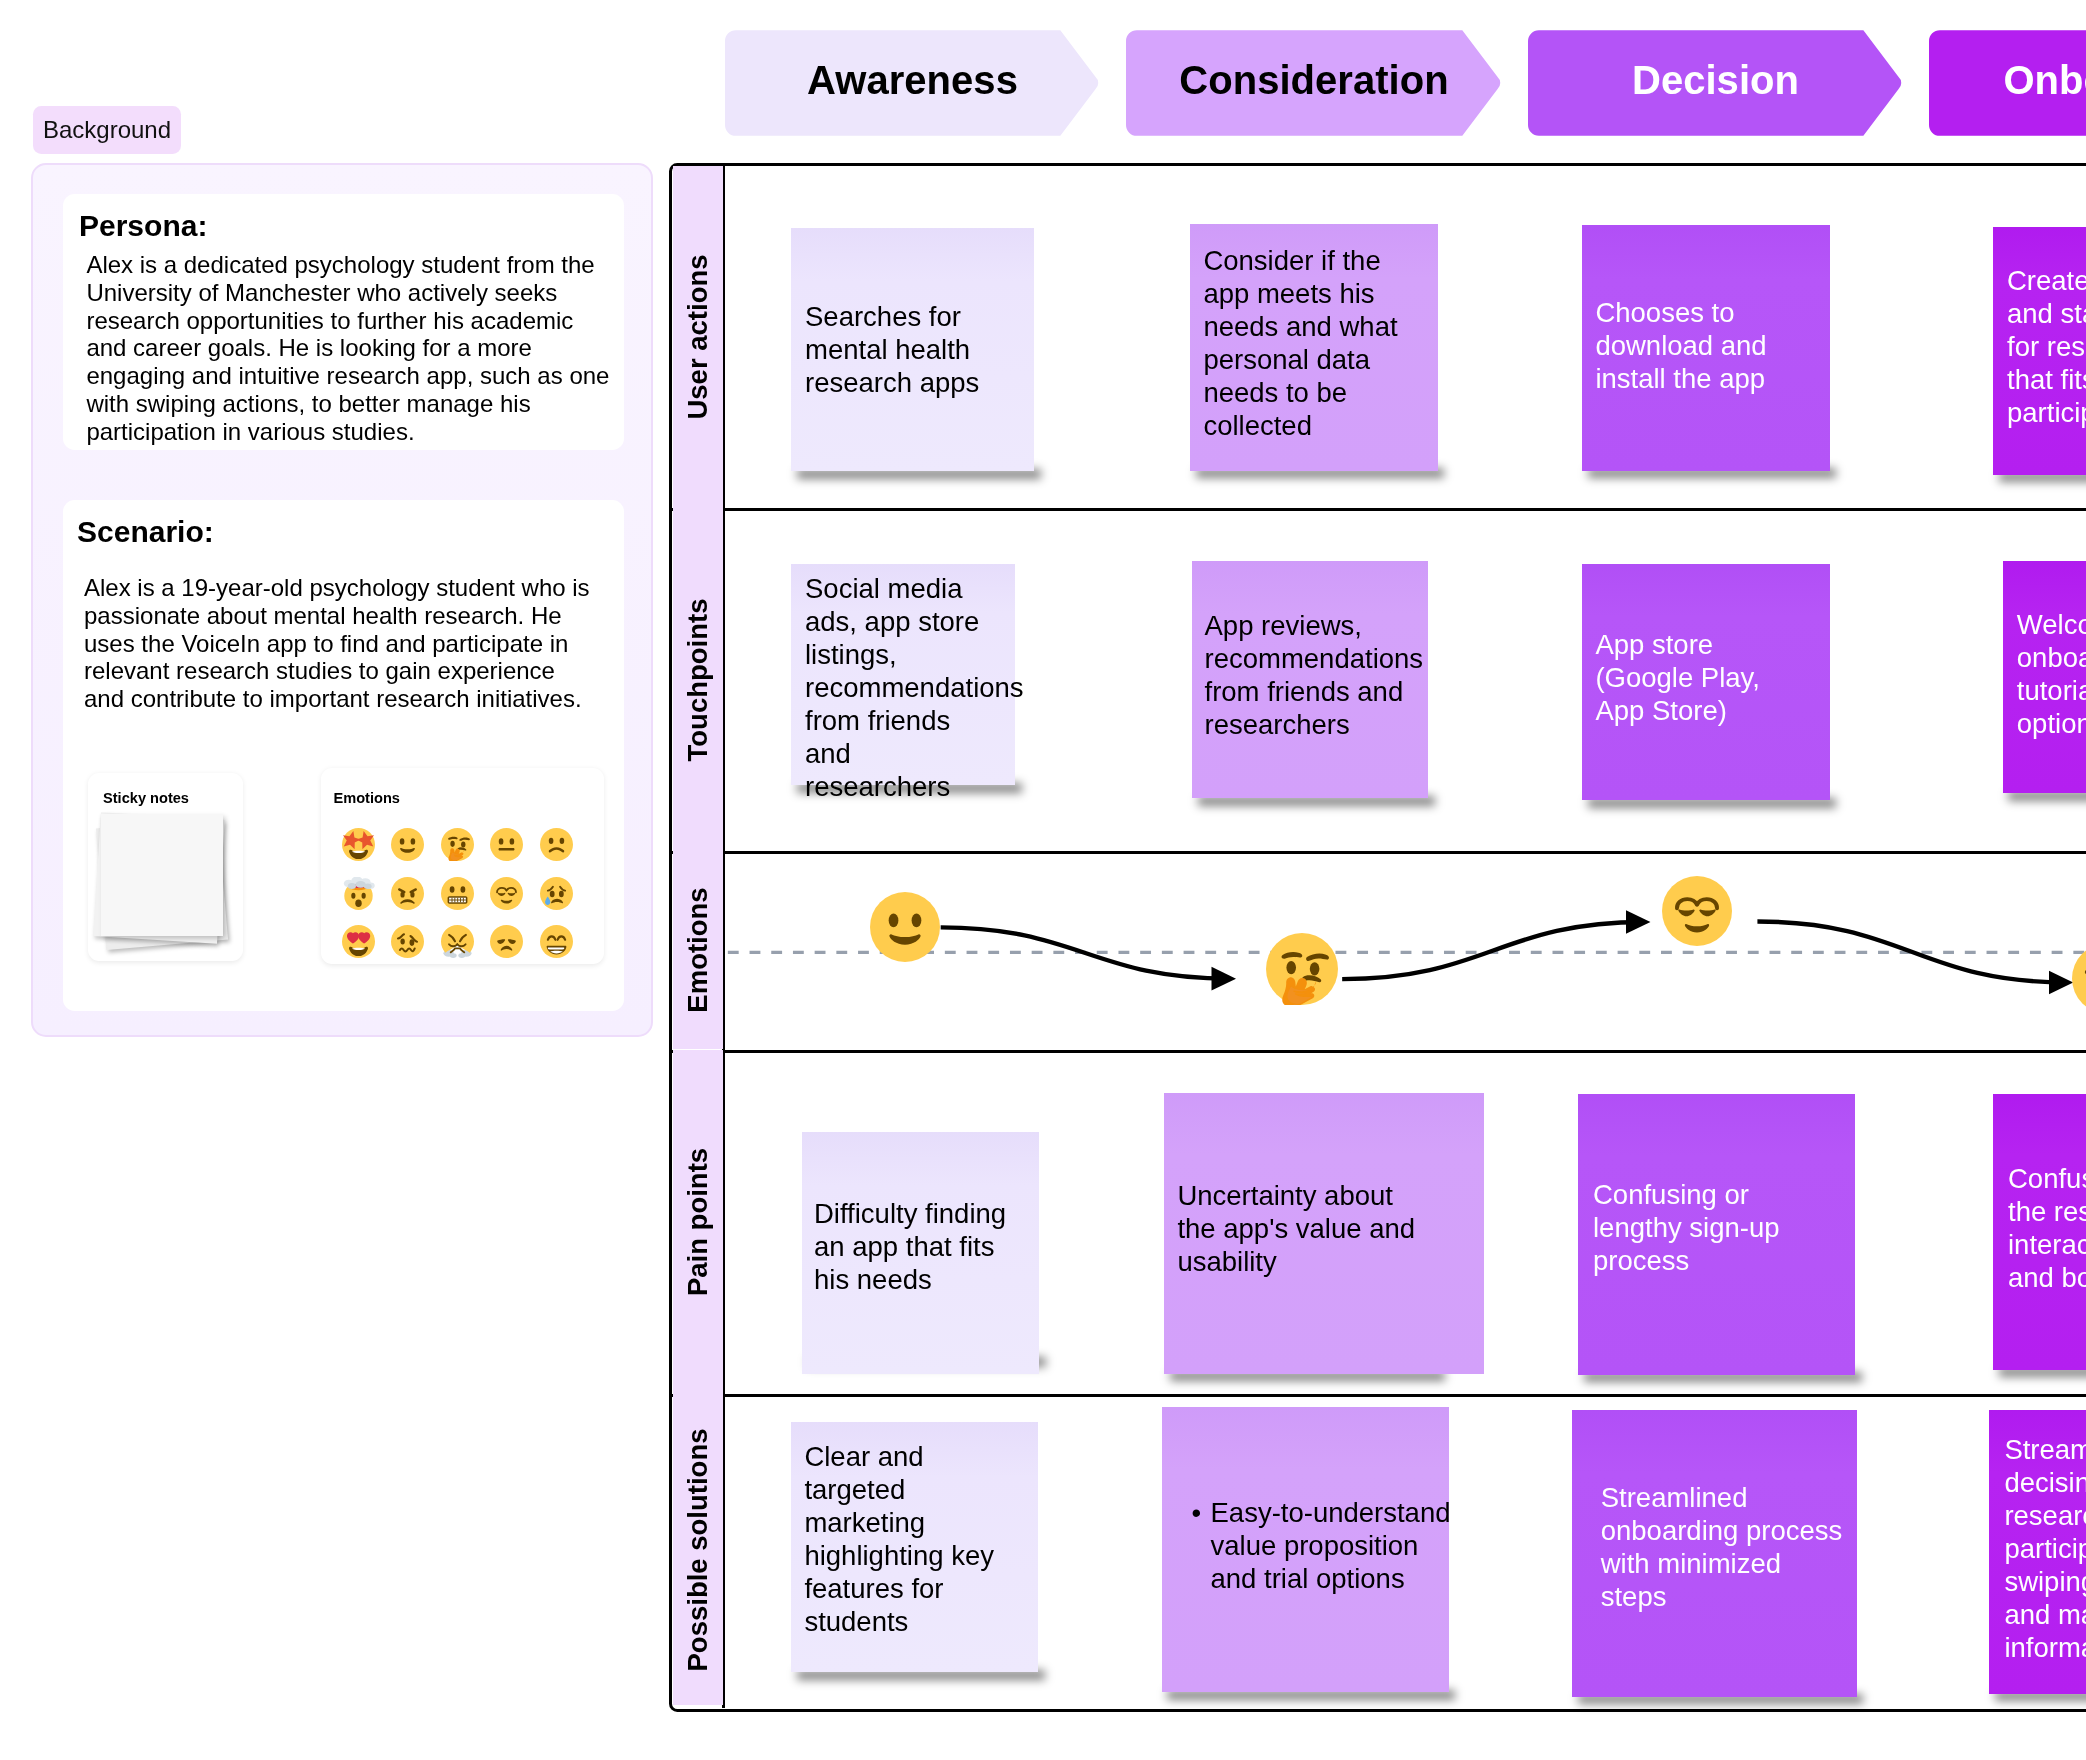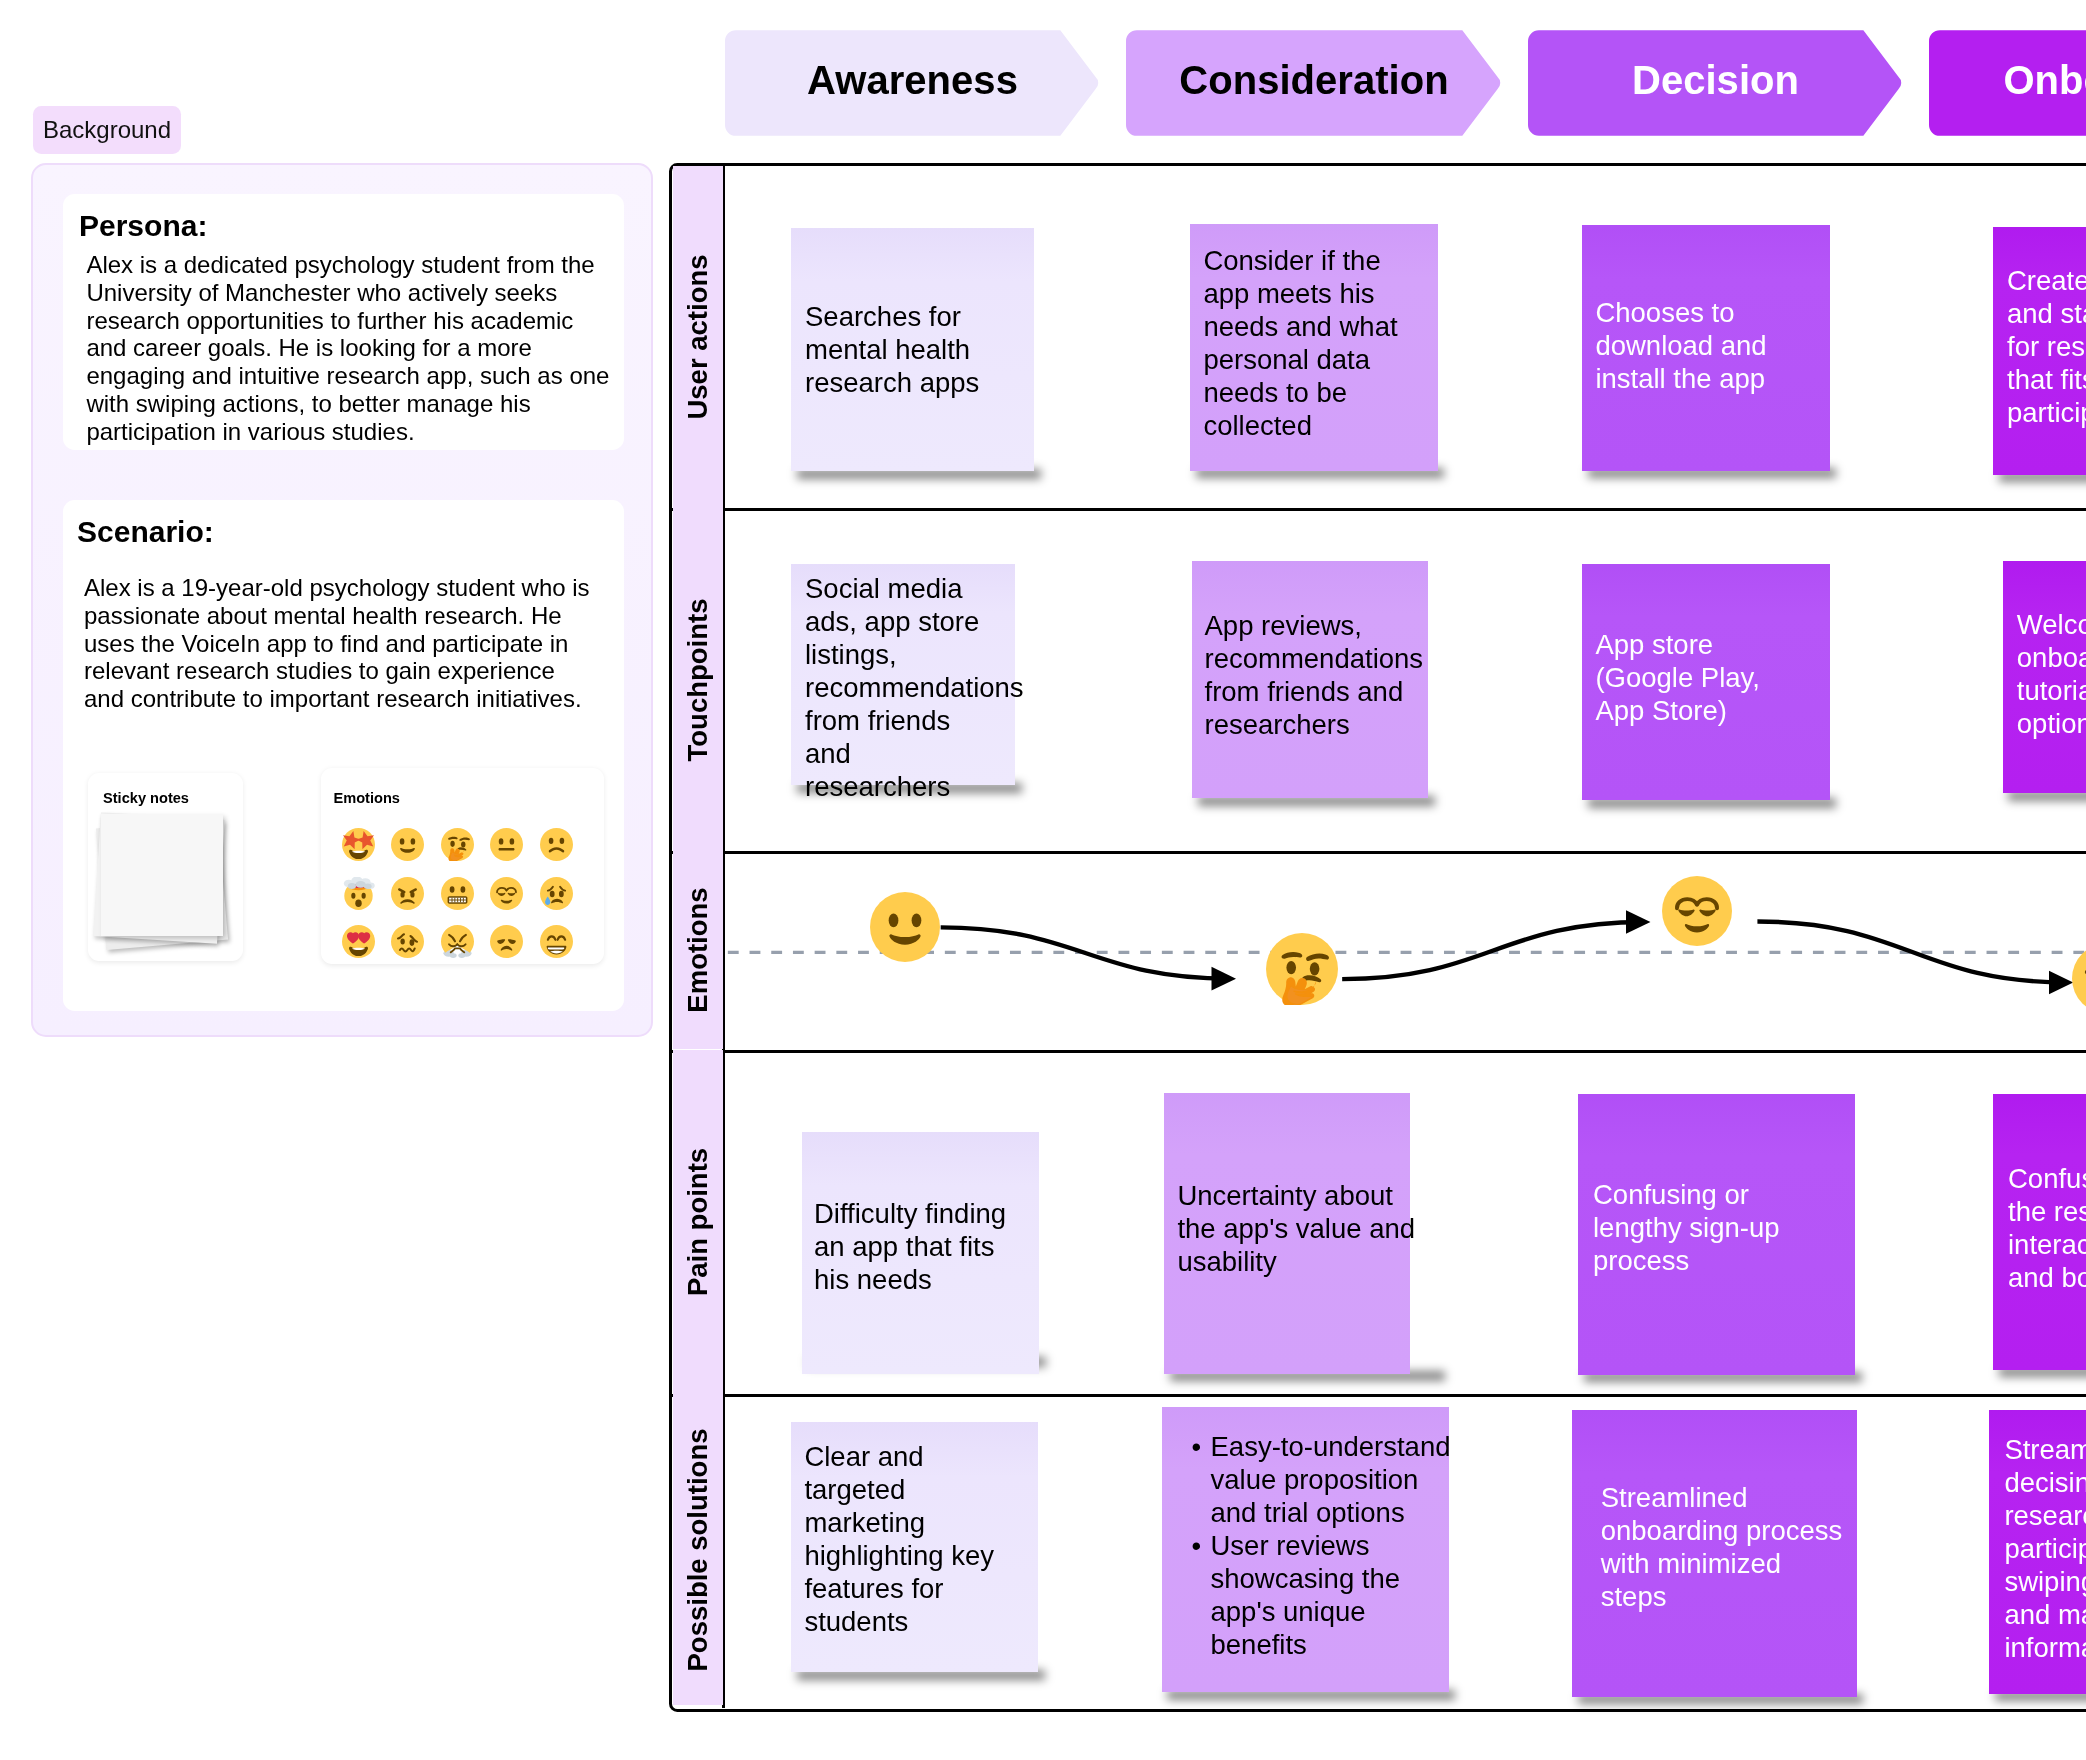--- a/index.html
+++ b/index.html
@@ -340,21 +340,21 @@
 tutorial, research
 option interface</p>
     </div>
     <div class="noteshadow" style="left: 808px; top: 1357px; width: 238px; height: 10px;"></div>
     <div class="note" style="left: 802px; top: 1132px; width: 237px; height: 242px; background: linear-gradient(rgb(230, 221, 251) 0%, rgb(236, 229, 253) 22%, rgb(238, 233, 253) 100%); color: rgb(0, 0, 0); padding-left: 12px; padding-bottom: 12.5px;">
       <p>Difficulty finding
 an app that fits
 his needs</p>
     </div>
     <div class="noteshadow" style="left: 1170px; top: 1371px; width: 275px; height: 10px;"></div>
-    <div class="note" style="left: 1164px; top: 1093px; width: 246px; height: 281px; background: linear-gradient(rgb(207, 155, 249) 0%, rgb(212, 162, 250) 22%, rgb(211, 160, 250) 100%); color: rgb(0, 0, 0); padding-left: 13.4px; padding-bottom: 11px;">
+    <div class="note" style="left: 1164px; top: 1093px; width: 320px; height: 281px; background: linear-gradient(rgb(207, 155, 249) 0%, rgb(212, 162, 250) 22%, rgb(211, 160, 250) 100%); color: rgb(0, 0, 0); padding-left: 13.4px; padding-bottom: 11px;">
       <p>Uncertainty about
 the app's value and
 usability</p>
     </div>
     <div class="noteshadow" style="left: 1584px; top: 1372px; width: 278px; height: 10px;"></div>
     <div class="note" style="left: 1578px; top: 1094px; width: 277px; height: 281px; background: linear-gradient(rgb(177, 79, 246) 0%, rgb(182, 86, 248) 22%, rgb(180, 84, 247) 100%); color: rgb(255, 255, 255); padding-left: 15px; padding-bottom: 14px;">
       <p>Confusing or
 lengthy sign-up
 process</p>
     </div>
@@ -373,24 +373,20 @@
 highlighting key
 features for
 students</p>
     </div>
     <div class="noteshadow" style="left: 1167px; top: 1690px; width: 288px; height: 10px;"></div>
     <div class="note" style="left: 1162px; top: 1407px; width: 287px; height: 285px; background: linear-gradient(rgb(207, 155, 249) 0%, rgb(212, 162, 250) 22%, rgb(211, 160, 250) 100%); color: rgb(0, 0, 0); padding-left: 26px; padding-bottom: 7.5px;">
       <ul>
         <li>Easy-to-understand
 value proposition
 and trial options</li>
-        <li>User reviews
-showcasing the
-app's unique
-benefits</li>
       </ul>
     </div>
     <div class="noteshadow" style="left: 1578px; top: 1694px; width: 285px; height: 10px;"></div>
     <div class="note" style="left: 1572px; top: 1410px; width: 285px; height: 287px; background: linear-gradient(rgb(177, 79, 246) 0%, rgb(182, 86, 248) 22%, rgb(180, 84, 247) 100%); color: rgb(255, 255, 255); padding-left: 14px; padding-bottom: 14px; justify-content: center;">
       <p>Streamlined
 onboarding process
 with minimized
 steps</p>
     </div>
     <div class="noteshadow" style="left: 1995px; top: 1691px; width: 286px; height: 10px;"></div>

